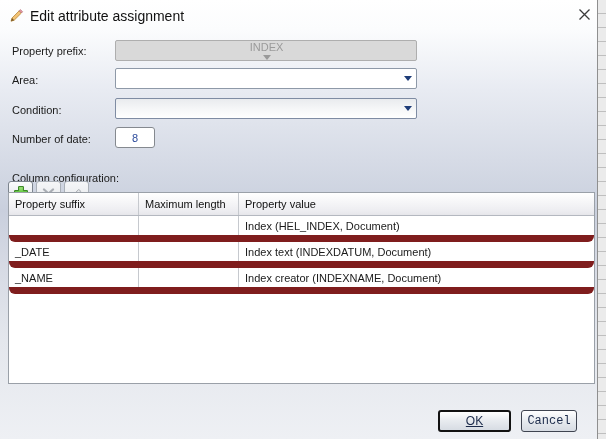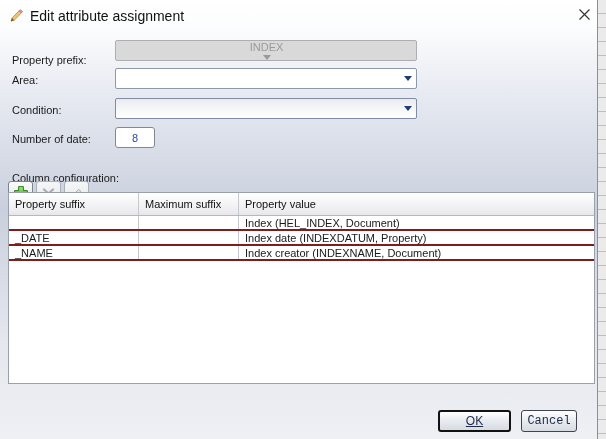--- a/index.html
+++ b/index.html
@@ -65,21 +65,21 @@
   }
   .thead { display:flex; height:23px;
     background:linear-gradient(to bottom,#ffffff,#ececf0 85%,#e6e6ea);
     border-bottom:1px solid #b4b8c0; }
   .th { display:flex; align-items:center; padding-left:6px; color:#111; }
   .th, .td { border-right:1px solid #c6c9ce; }
   .th:last-child, .td:last-child { border-right:none; }
   .col1 { width:130px; flex:none; }
   .col2 { width:100px; flex:none; }
   .col3 { flex:1; }
-  .tr { display:flex; height:15px; border-bottom:2px solid #7f1d1d; }
+  .tr { display:flex; height:26px; border-bottom:7px solid #7f1d1d;border-radius:6px; }
   .td { display:flex; align-items:center; padding-left:6px; white-space:nowrap; overflow:hidden; }
 
   .btn {
     position:absolute; top:410px; height:22px; border-radius:3px;
     background:linear-gradient(to bottom,#ffffff,#e9ecf0 45%,#d7dce3);
     font-family:"Liberation Sans",sans-serif; font-size:12px; color:#1b2a4a;
     display:flex; align-items:center; justify-content:center;
   }
   .btn-ok { left:438px; width:73px; border:2px solid #121212;text-decoration:underline; }
   .btn-cancel { left:521px; width:56px; border:1px solid #3f4next; border:1px solid #3f4450;font-family:Liberation Mono, monospace; }
@@ -94,21 +94,21 @@
     <path d="M11.2 3.8 L12.4 2.6 L14.6 4.8 L13.4 6 Z" fill="#e89aa4" stroke="#b06a74" stroke-width="0.7"></path>
     <path d="M3 14.2 L4 11 L6.2 13.2 Z" fill="#7a5a28"></path>
   </svg>
   <div class="title">Edit attribute assignment</div>
   <div class="close-btn">
     <svg width="13" height="13" viewBox="0 0 13 13">
       <path d="M1.5 1.5 L11.5 11.5 M11.5 1.5 L1.5 11.5" stroke="#3a3a3a" stroke-width="1.3"></path>
     </svg>
   </div>
 
-  <div class="field-label" style="top:54px">Property prefix:</div>
+  <div class="field-label" style="top:45px">Property prefix:</div>
   <div class="field-label" style="top:74px">Area:</div>
   <div class="field-label" style="top:104px">Condition:</div>
   <div class="field-label" style="top:133px">Number of date:</div>
   <div class="field-label" style="top:172px">Column configuration:</div>
 
   <div class="combo disabled" style="top:40px">
     <span class="combo-value">INDEX</span>
     <span class="arrow"></span>
   </div>
   <div class="combo" style="top:68px">
@@ -144,33 +144,33 @@
       <svg width="15" height="15" viewBox="0 0 15 15">
         <path d="M3 12 L3.8 9.4 L9.8 3.4 L11.6 5.2 L5.6 11.2 Z" fill="#e7e9ec" stroke="#a2a6ad" stroke-width="1"></path>
         <path d="M3 12 L3.8 9.4 L5.6 11.2 Z" fill="#a2a6ad"></path>
       </svg>
     </button>
   </div>
 
   <div class="table">
     <div class="thead">
       <div class="th col1">Property suffix</div>
-      <div class="th col2">Maximum suffix</div>
+      <div class="th col2">Maximum length</div>
       <div class="th col3">Property value</div>
     </div>
     <div>
         <div class="tr">
       <div class="td col1"></div>
       <div class="td col2"></div>
       <div class="td col3">Index (HEL_INDEX, Document)</div>
     </div>
         <div class="tr">
       <div class="td col1">_DATE</div>
       <div class="td col2"></div>
-      <div class="td col3">Index date (INDEXDATUM, Property)</div>
+      <div class="td col3">Index text (INDEXDATUM, Document)</div>
     </div>
         <div class="tr">
       <div class="td col1">_NAME</div>
       <div class="td col2"></div>
       <div class="td col3">Index creator (INDEXNAME, Document)</div>
     </div>
       </div>
   </div>
 
   <button class="btn btn-ok">OK</button>

